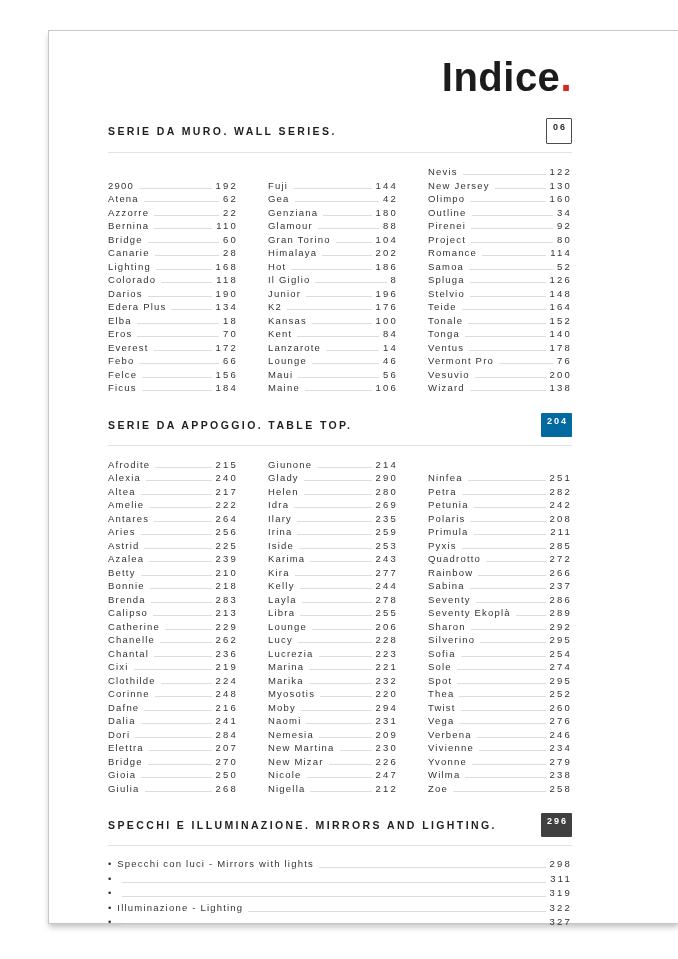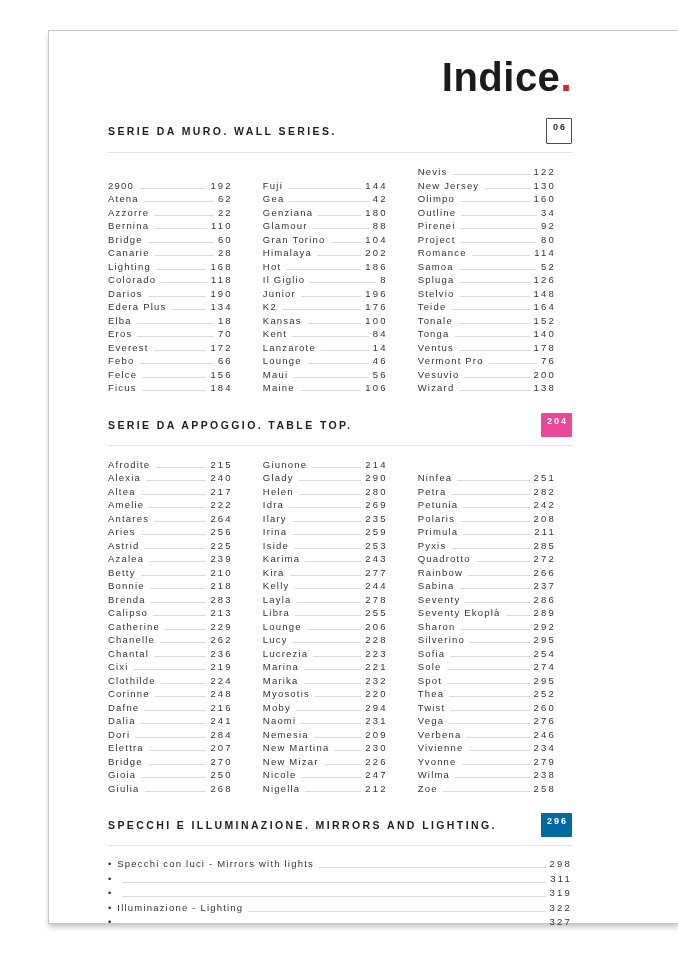--- a/index.html
+++ b/index.html
@@ -39,21 +39,21 @@
   }
   .badge {
     font-size:9px; font-weight:700; letter-spacing:2px;
     padding:3px 4px 11px 6px; border-radius:1px;
     white-space:nowrap; flex:none;
   }
   .header-rule { border-bottom:1px solid #e3e3e3; margin-top:8px; }
 
   .entry-columns { display:flex; margin-top:12px;align-items:flex-end; }
   .entry-column { width:130px; margin-right:30px; }
-  .entry-column:nth-child(3) { width:144px; margin-right:16px; }
+  .entry-column:nth-child(3) { width:144px; margin-right:0; }
 
   .row {
     display:flex;
     height:13.5px; line-height:13.5px;
     font-size:9.5px; color:#333333;
   }
   .entry-name { letter-spacing:1.2px; white-space:nowrap; }
   .dotted-leader {
     flex:1; align-self:flex-end;
     border-bottom:1px solid #dcdcdc;
@@ -328,21 +328,21 @@
                 <span class="entry-name">Wizard</span>
                 <span class="dotted-leader"></span>
                 <span class="entry-page">138</span>
               </div>
             </div>
           </div>
         </section>
         <section class="index-section">
           <div class="section-header">
             <span class="section-title">SERIE DA APPOGGIO. TABLE TOP.</span>
-            <span class="badge" style="background: #ec4899; color: rgb(255, 255, 255);">204</span>
+            <span class="badge" style="background: #0369a1; color: rgb(255, 255, 255);">204</span>
           </div>
           <div class="header-rule"></div>
           <div class="entry-columns">
             <div class="entry-column">
               <div class="row">
                 <span class="entry-name">Afrodite</span>
                 <span class="dotted-leader"></span>
                 <span class="entry-page">215</span>
               </div>
               <div class="row">
@@ -713,21 +713,21 @@
                 <span class="entry-name">Zoe</span>
                 <span class="dotted-leader"></span>
                 <span class="entry-page">258</span>
               </div>
             </div>
           </div>
         </section>
         <section class="index-section">
           <div class="section-header">
             <span class="section-title">SPECCHI E ILLUMINAZIONE. MIRRORS AND LIGHTING.</span>
-            <span class="badge" style="background: #0369a1; color: rgb(255, 255, 255);">296</span>
+            <span class="badge" style="background: #404040; color: rgb(255, 255, 255);">296</span>
           </div>
           <div class="header-rule"></div>
           <div class="entry-list">
             <div class="row">
               <span class="bullet">•</span>
               <span class="entry-name">Specchi con luci - Mirrors with lights</span>
               <span class="dotted-leader"></span>
               <span class="entry-page">298</span>
             </div>
             <div class="row">

